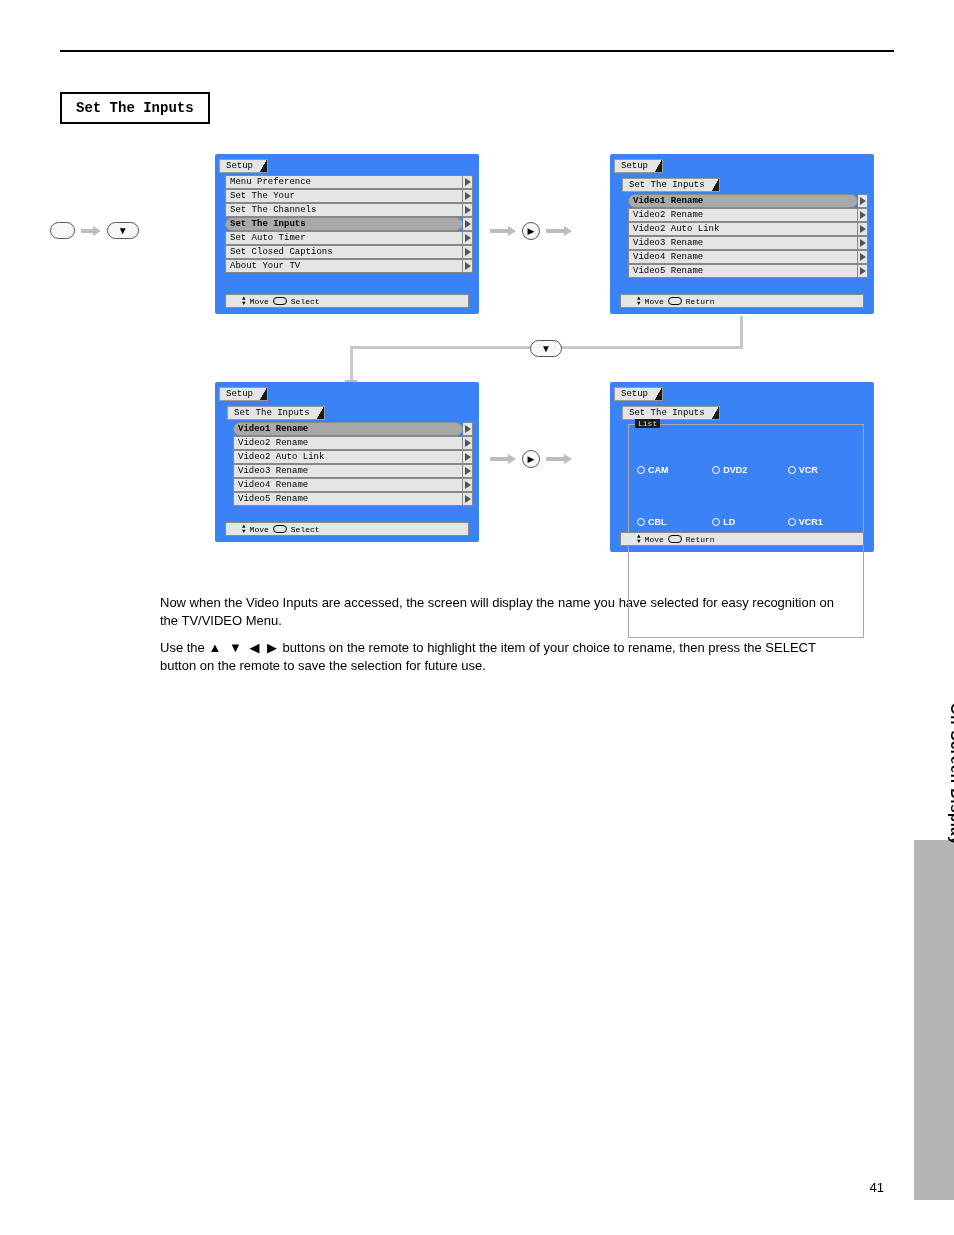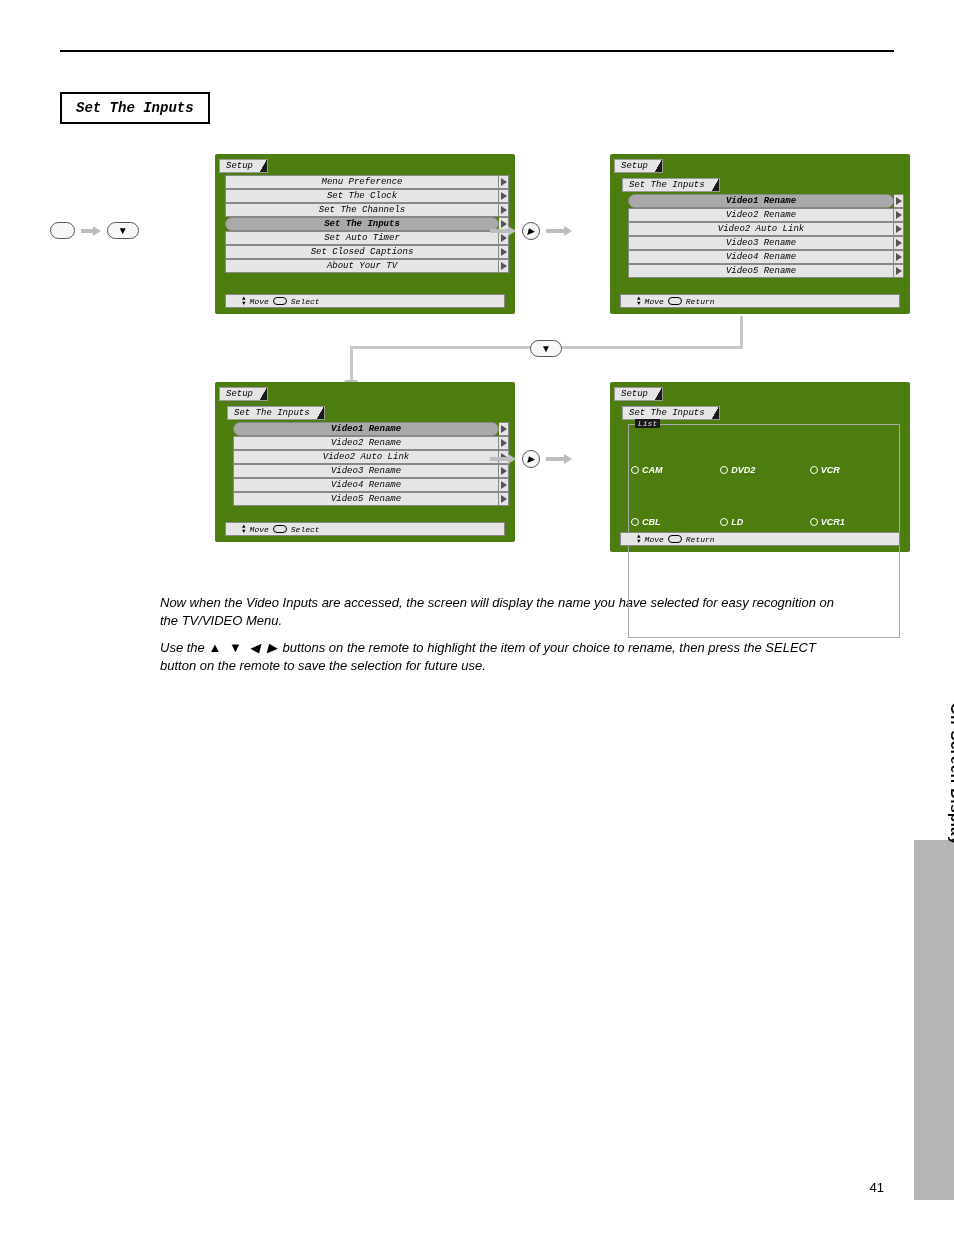--- a/index.html
+++ b/index.html
@@ -6,21 +6,20 @@
   body {
     width: 954px;
     height: 1235px;
     background: #fff;
     font-family: Arial, Helvetica, sans-serif;
     color: #000;
     position: relative;
   }
   .page {
     padding: 50px 60px 0 60px;
-    font-style: italic;
   }
   .top-rule {
     border-top: 2px solid #000;
     margin-bottom: 40px;
   }
   .heading-box {
     border: 2px solid #000;
     display: inline-block;
     padding: 6px 14px;
     font-family: "Courier New", monospace;
@@ -29,22 +28,22 @@
     margin-bottom: 30px;
   }
   .flow {
     position: relative;
     height: 420px;
     width: 100%;
   }
   
   .screen {
     position: absolute;
-    background: #4d7c0f;
-    width: 300px;
+    background: #3b82f6;
+    width: 264px;
     height: 145px;
     border-radius: 2px;
   }
   .screen-lg { height: 160px; }
   .tab {
     position: relative;
     display: inline-block;
     background: #e5e5e5;
     color: #000;
     font-family: "Courier New", monospace;
@@ -58,21 +57,20 @@
     content: "";
     position: absolute;
     right: 0; top: 0; bottom: 0;
     width: 8px;
     background: linear-gradient(-60deg, #1a1a1a 48%, transparent 50%);
   }
   .tab.sub { margin-left: 12px; }
   .tab.sub2 { margin-left: 20px; }
   .menu {
     margin: 2px 6px 0 10px;
-    text-align: center;
   }
   .menu-row {
     display: flex;
     align-items: stretch;
     margin-bottom: 0px;
   }
   .menu-item {
     flex: 1;
     background: #e5e5e5;
     color: #000;
@@ -143,21 +141,21 @@
     background: #f8f8f8;
   }
   .connector-line {
     position: absolute;
     background: #c8c8c8;
   }
   
   .list-box {
     border: 1px solid #aaa;
     margin: 4px 10px 0 18px;
-    padding: 4px 4px 6px 2px;
+    padding: 4px 4px 6px 8px;
     position: relative;
   }
   .list-box .legend {
     position: absolute;
     top: -6px; left: 6px;
     background: #1a1a1a;
     color: #ddd;
     font-family: "Courier New", monospace;
     font-size: 8px;
     padding: 0 3px;
@@ -242,21 +240,21 @@
       <div class="menu" id="menu1">
           <div class="menu-row">
             <div class="menu-item">Menu Preference</div>
             <div class="arrow-end">
               <svg width="6" height="8">
                 <polygon points="0,0 6,4 0,8" fill="#555"></polygon>
               </svg>
             </div>
           </div>
           <div class="menu-row">
-            <div class="menu-item">Set The Clock</div>
+            <div class="menu-item">Set The Your</div>
             <div class="arrow-end">
               <svg width="6" height="8">
                 <polygon points="0,0 6,4 0,8" fill="#555"></polygon>
               </svg>
             </div>
           </div>
           <div class="menu-row">
             <div class="menu-item">Set The Channels</div>
             <div class="arrow-end">
               <svg width="6" height="8">

